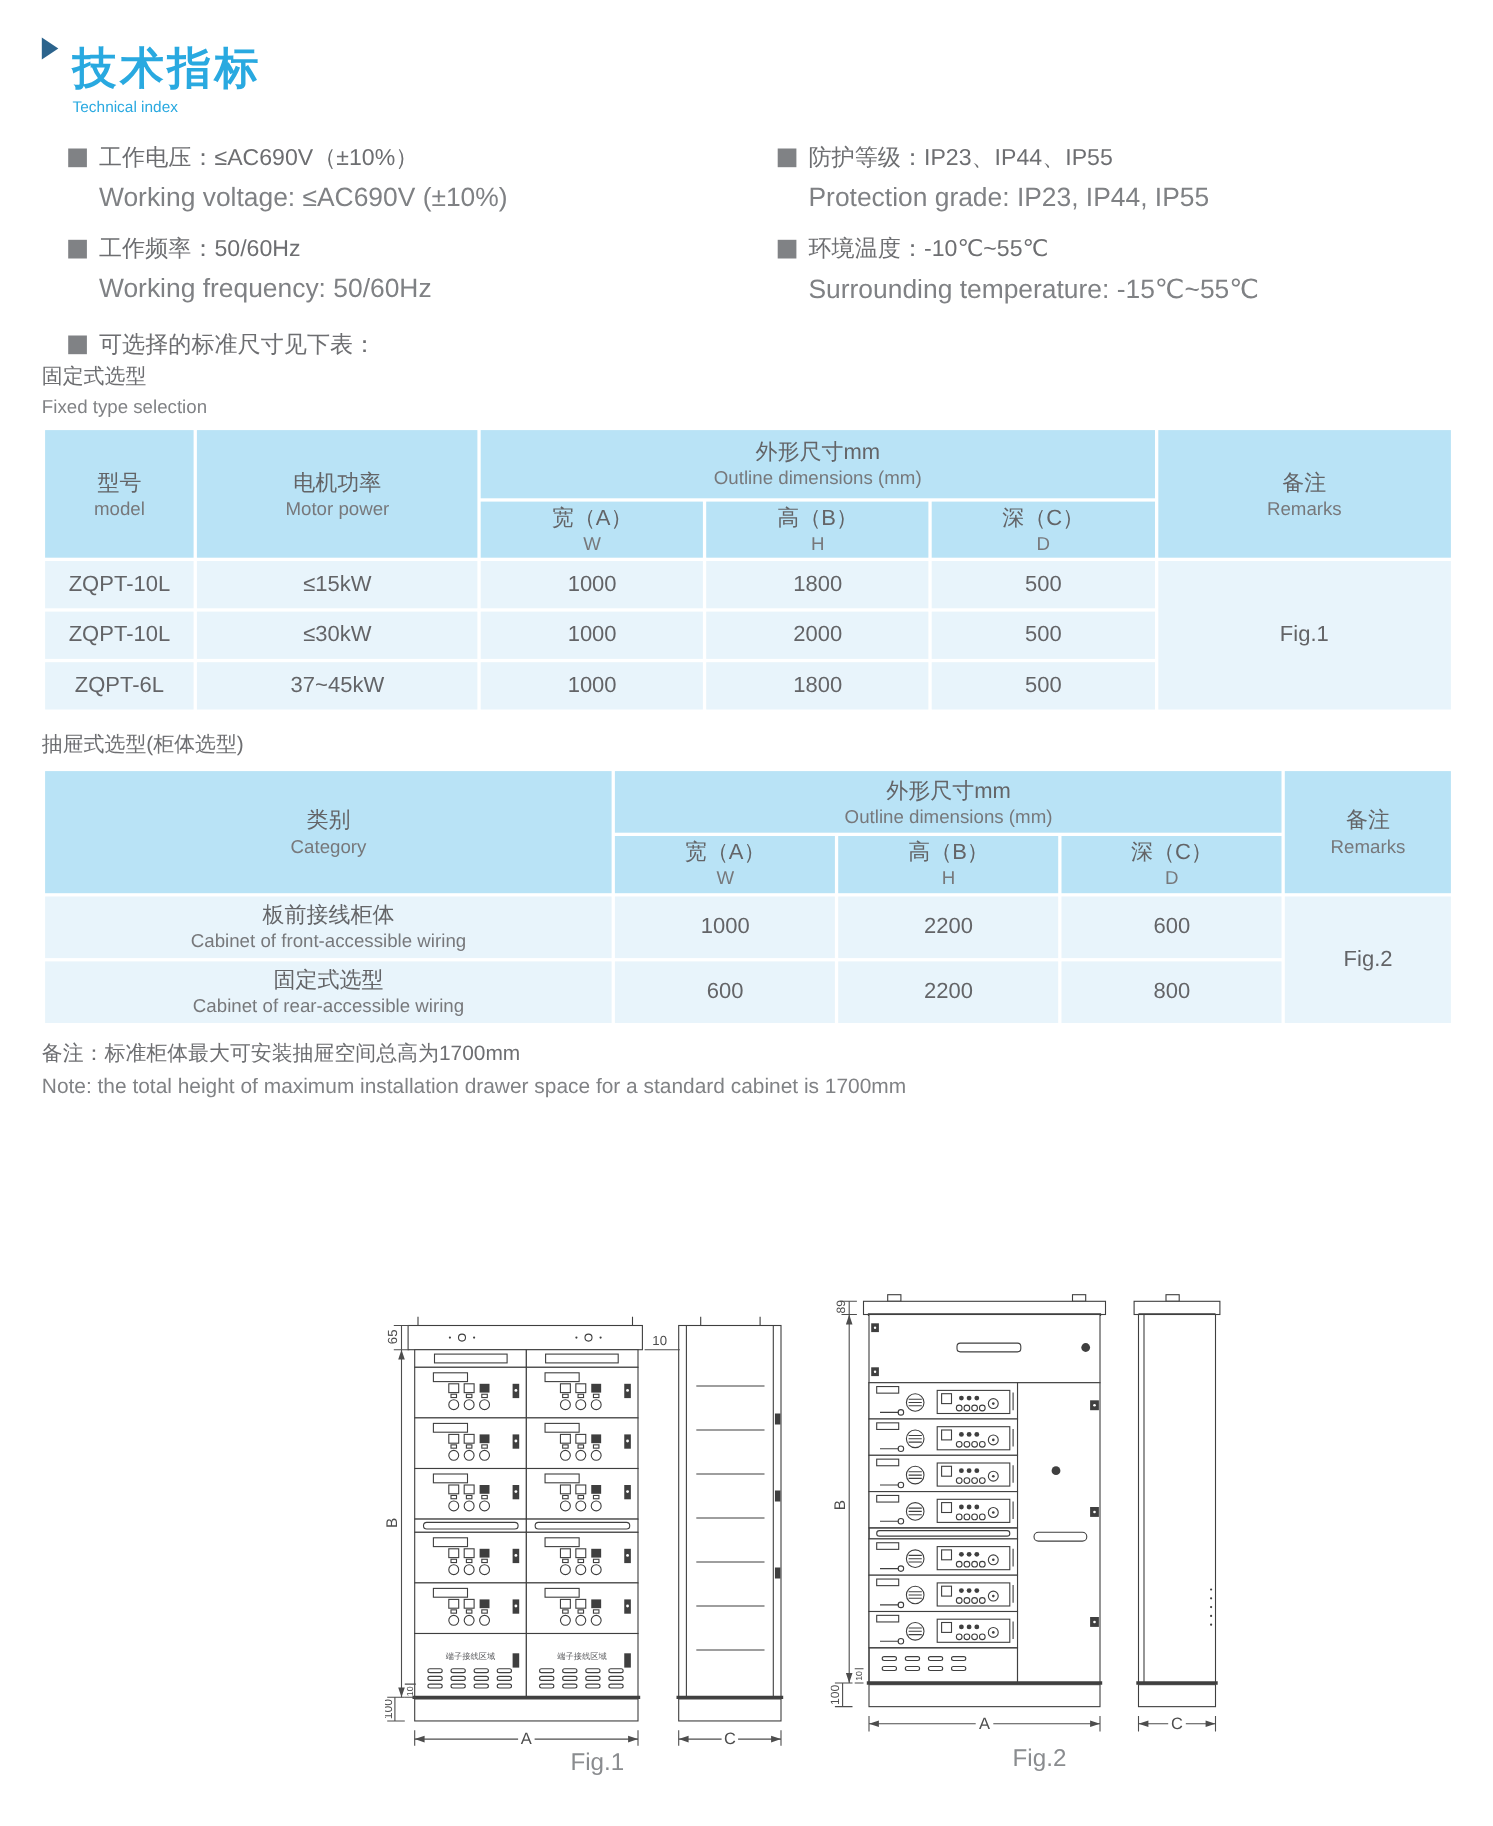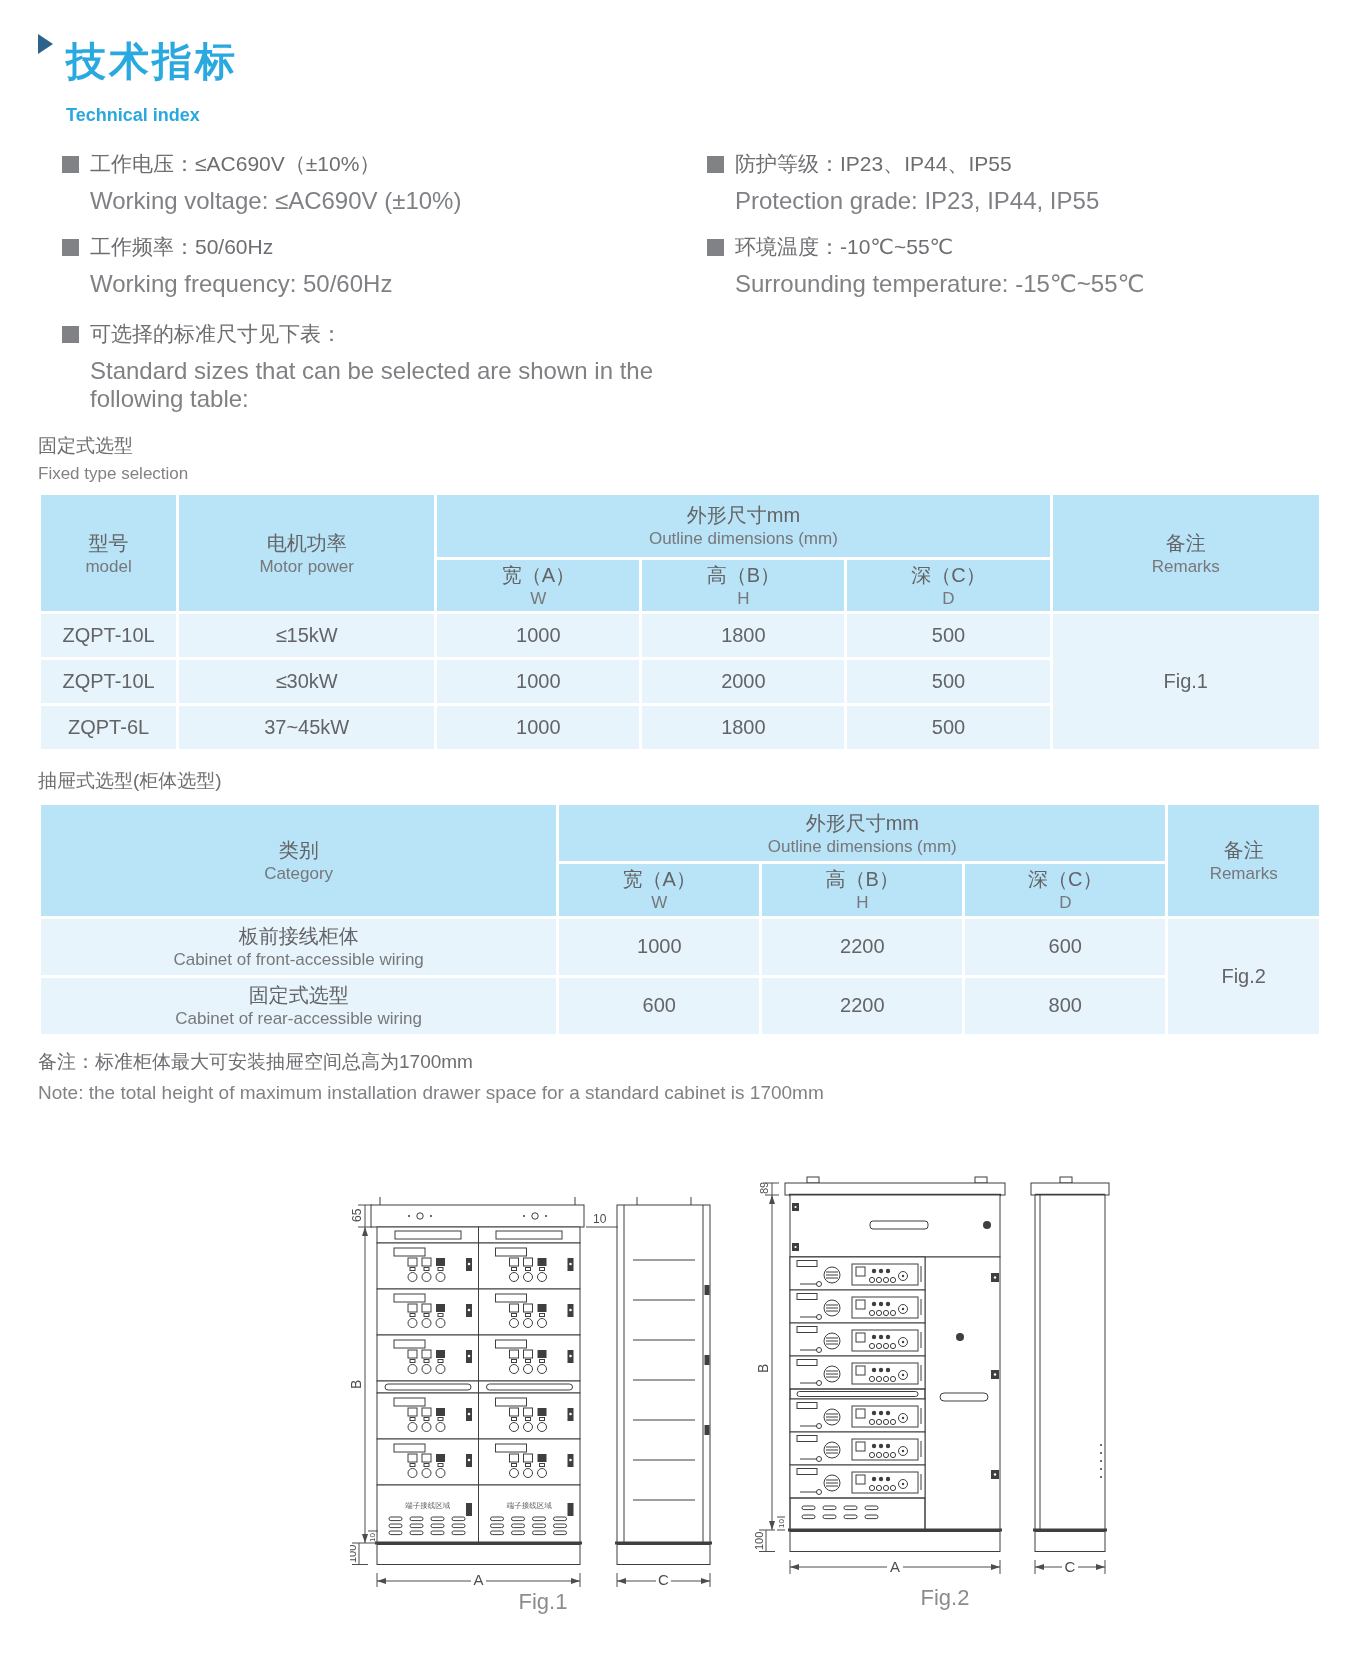--- a/index.html
+++ b/index.html
@@ -4,21 +4,21 @@
 <style>
   html,body{margin:0;padding:0;background:#fff;}
   .page{position:relative;width:1357px;height:1660px;background:#fff;overflow:hidden;
         font-family:"Liberation Sans","DejaVu Sans",sans-serif;color:#66676a;}
   .content{padding:34px 35px 0 38px;}
 
   
   .title-row{display:flex;align-items:flex-start;gap:13px;}
   .tri{width:0;height:0;border-left:15px solid #2b638c;border-top:10px solid transparent;border-bottom:10px solid transparent;}
   .page-title{margin:0;font-size:40px;font-weight:600;letter-spacing:3px;color:#29a9e0;}
-  .subtitle{margin:16px 0 0 28px;font-size:18px;color:#29a9e0;font-weight:bold;}
+  .subtitle{margin:0 0 0 28px;font-size:14px;color:#29a9e0;}
 
   
   .specs{display:flex;margin-top:24px;}
   .specs .colL{width:645px;}
   .specs .colR{flex:1;}
   .spec-cn{display:flex;align-items:center;gap:11px;font-size:21px;color:#6d6e71;margin:0 0 0 24px;}
   .sq{flex:0 0 auto;width:17px;height:17px;background:#808285;}
   .spec-en{font-size:24px;color:#7f8184;margin:9px 0 18px 52px;}
   .gap{margin-top:22px;}
 
@@ -76,21 +76,20 @@
               <span class="sq"></span>
               <span>工作频率：50/60Hz</span>
             </div>
           <div class="spec-en">Working frequency: 50/60Hz</div>
         </div>
         <div class="gap">
           <div class="spec-cn">
               <span class="sq"></span>
               <span>可选择的标准尺寸见下表：</span>
             </div>
-          <div class="spec-en">Standard sizes that can be selected are shown in the following table:</div>
         </div>
       </div>
       <div class="colR">
         <div>
           <div class="spec-cn">
               <span class="sq"></span>
               <span>防护等级：IP23、IP44、IP55</span>
             </div>
           <div class="spec-en">Protection grade: IP23, IP44, IP55</div>
         </div>

